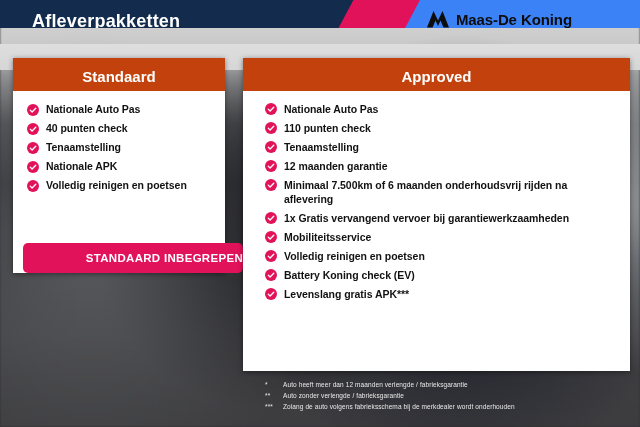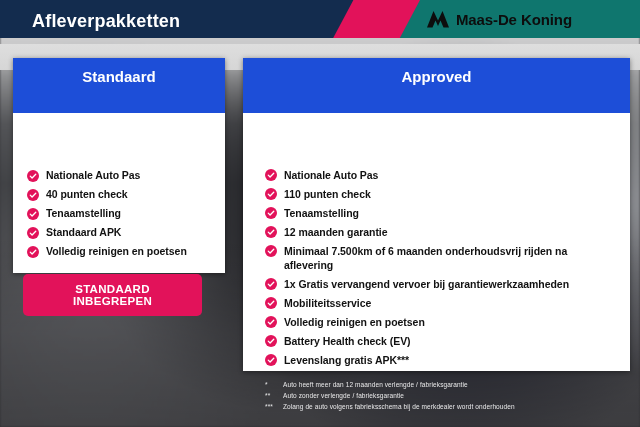--- a/index.html
+++ b/index.html
@@ -35,22 +35,22 @@
     position: absolute;
     inset: 0;
     background: linear-gradient(180deg, rgba(0,0,0,0) 55%, rgba(0,0,0,0.22) 100%);
   }
 
   
   .header {
     position: absolute;
     top: 0; left: 0;
     width: 640px;
-    height: 38px;
-    background: #0f766e;
+    height: 28px;
+    background: #3b82f6;
     overflow: hidden;
     z-index: 5;
   }
   .header-navy {
     position: absolute;
     top: 0; left: 0;
     width: 390px;
     height: 44px;
     background: #132c4e;
     clip-path: polygon(0 0, 100% 0, 88% 100%, 0 100%);
@@ -105,31 +105,30 @@
     background: #ffffff;
     box-shadow: 0 1px 5px rgba(0,0,0,0.45);
     z-index: 4;
     display: flex;
     flex-direction: column;
   }
   .card-standaard { left: 13px;  top: 58px; width: 212px; height: 215px; }
   .card-approved  { left: 243px; top: 58px; width: 387px; height: 313px; justify-content: center; }
 
   .card-head {
-    background: #1d4ed8;
+    background: #c2410c;
     color: #ffffff;
     text-align: center;
     font-weight: bold;
     font-size: 15px;
-    padding: 10px 0 28px;
+    padding: 10px 0 6px;
   }
   .card-body {
     flex: 1;
     padding: 12px 12px 0 14px;
-    margin-top: 44px;
   }
   .card-approved .card-body { padding: 11px 14px 0 22px; }
 
   .feature-list { list-style: none; }
   .feature {
     display: flex;
     align-items: flex-start;
     gap: 7px;
     margin-bottom: 6px;
   }
@@ -156,24 +155,25 @@
     color: #ffffff;
     font-weight: bold;
     border: none;
     border-radius: 5px;
     text-align: center;
     cursor: pointer;
     font-family: "Liberation Sans", sans-serif;
   }
   .btn-standaard {
     margin: 10px 12px 0 10px;
-    padding: 9px 12px;
-    width: 179px;
+    padding: 9px 0;
+    width: 220px;
     font-size: 11.5px;
     letter-spacing: 0.3px;
+    text-align: right;
   }
   .price-row {
     display: flex;
     gap: 19px;
     justify-content: center;
     padding: 4px 0 12px;
   }
   .btn-price {
     width: 135px;
     padding: 8px 0;
@@ -247,21 +247,21 @@
             <circle cx="12" cy="12" r="12" fill="#e2125a"></circle>
             <path d="M6.5 12.3 L10.2 16 L17.5 8.4" stroke="#ffffff" stroke-width="2.6" fill="none" stroke-linecap="round" stroke-linejoin="round"></path>
           </svg>
           <span class="feature-text">Tenaamstelling</span>
         </li>
         <li class="feature">
           <svg class="check-icon" viewBox="0 0 24 24">
             <circle cx="12" cy="12" r="12" fill="#e2125a"></circle>
             <path d="M6.5 12.3 L10.2 16 L17.5 8.4" stroke="#ffffff" stroke-width="2.6" fill="none" stroke-linecap="round" stroke-linejoin="round"></path>
           </svg>
-          <span class="feature-text">Standaard APK</span>
+          <span class="feature-text">Nationale APK</span>
         </li>
         <li class="feature">
           <svg class="check-icon" viewBox="0 0 24 24">
             <circle cx="12" cy="12" r="12" fill="#e2125a"></circle>
             <path d="M6.5 12.3 L10.2 16 L17.5 8.4" stroke="#ffffff" stroke-width="2.6" fill="none" stroke-linecap="round" stroke-linejoin="round"></path>
           </svg>
           <span class="feature-text">Volledig reinigen en poetsen</span>
         </li>
       </ul>
     </div>
@@ -326,21 +326,21 @@
             <circle cx="12" cy="12" r="12" fill="#e2125a"></circle>
             <path d="M6.5 12.3 L10.2 16 L17.5 8.4" stroke="#ffffff" stroke-width="2.6" fill="none" stroke-linecap="round" stroke-linejoin="round"></path>
           </svg>
           <span class="feature-text">Volledig reinigen en poetsen</span>
         </li>
         <li class="feature">
           <svg class="check-icon" viewBox="0 0 24 24">
             <circle cx="12" cy="12" r="12" fill="#e2125a"></circle>
             <path d="M6.5 12.3 L10.2 16 L17.5 8.4" stroke="#ffffff" stroke-width="2.6" fill="none" stroke-linecap="round" stroke-linejoin="round"></path>
           </svg>
-          <span class="feature-text">Battery Health check (EV)</span>
+          <span class="feature-text">Battery Koning check (EV)</span>
         </li>
         <li class="feature">
           <svg class="check-icon" viewBox="0 0 24 24">
             <circle cx="12" cy="12" r="12" fill="#e2125a"></circle>
             <path d="M6.5 12.3 L10.2 16 L17.5 8.4" stroke="#ffffff" stroke-width="2.6" fill="none" stroke-linecap="round" stroke-linejoin="round"></path>
           </svg>
           <span class="feature-text">Levenslang gratis APK***</span>
         </li>
       </ul>
     </div>

